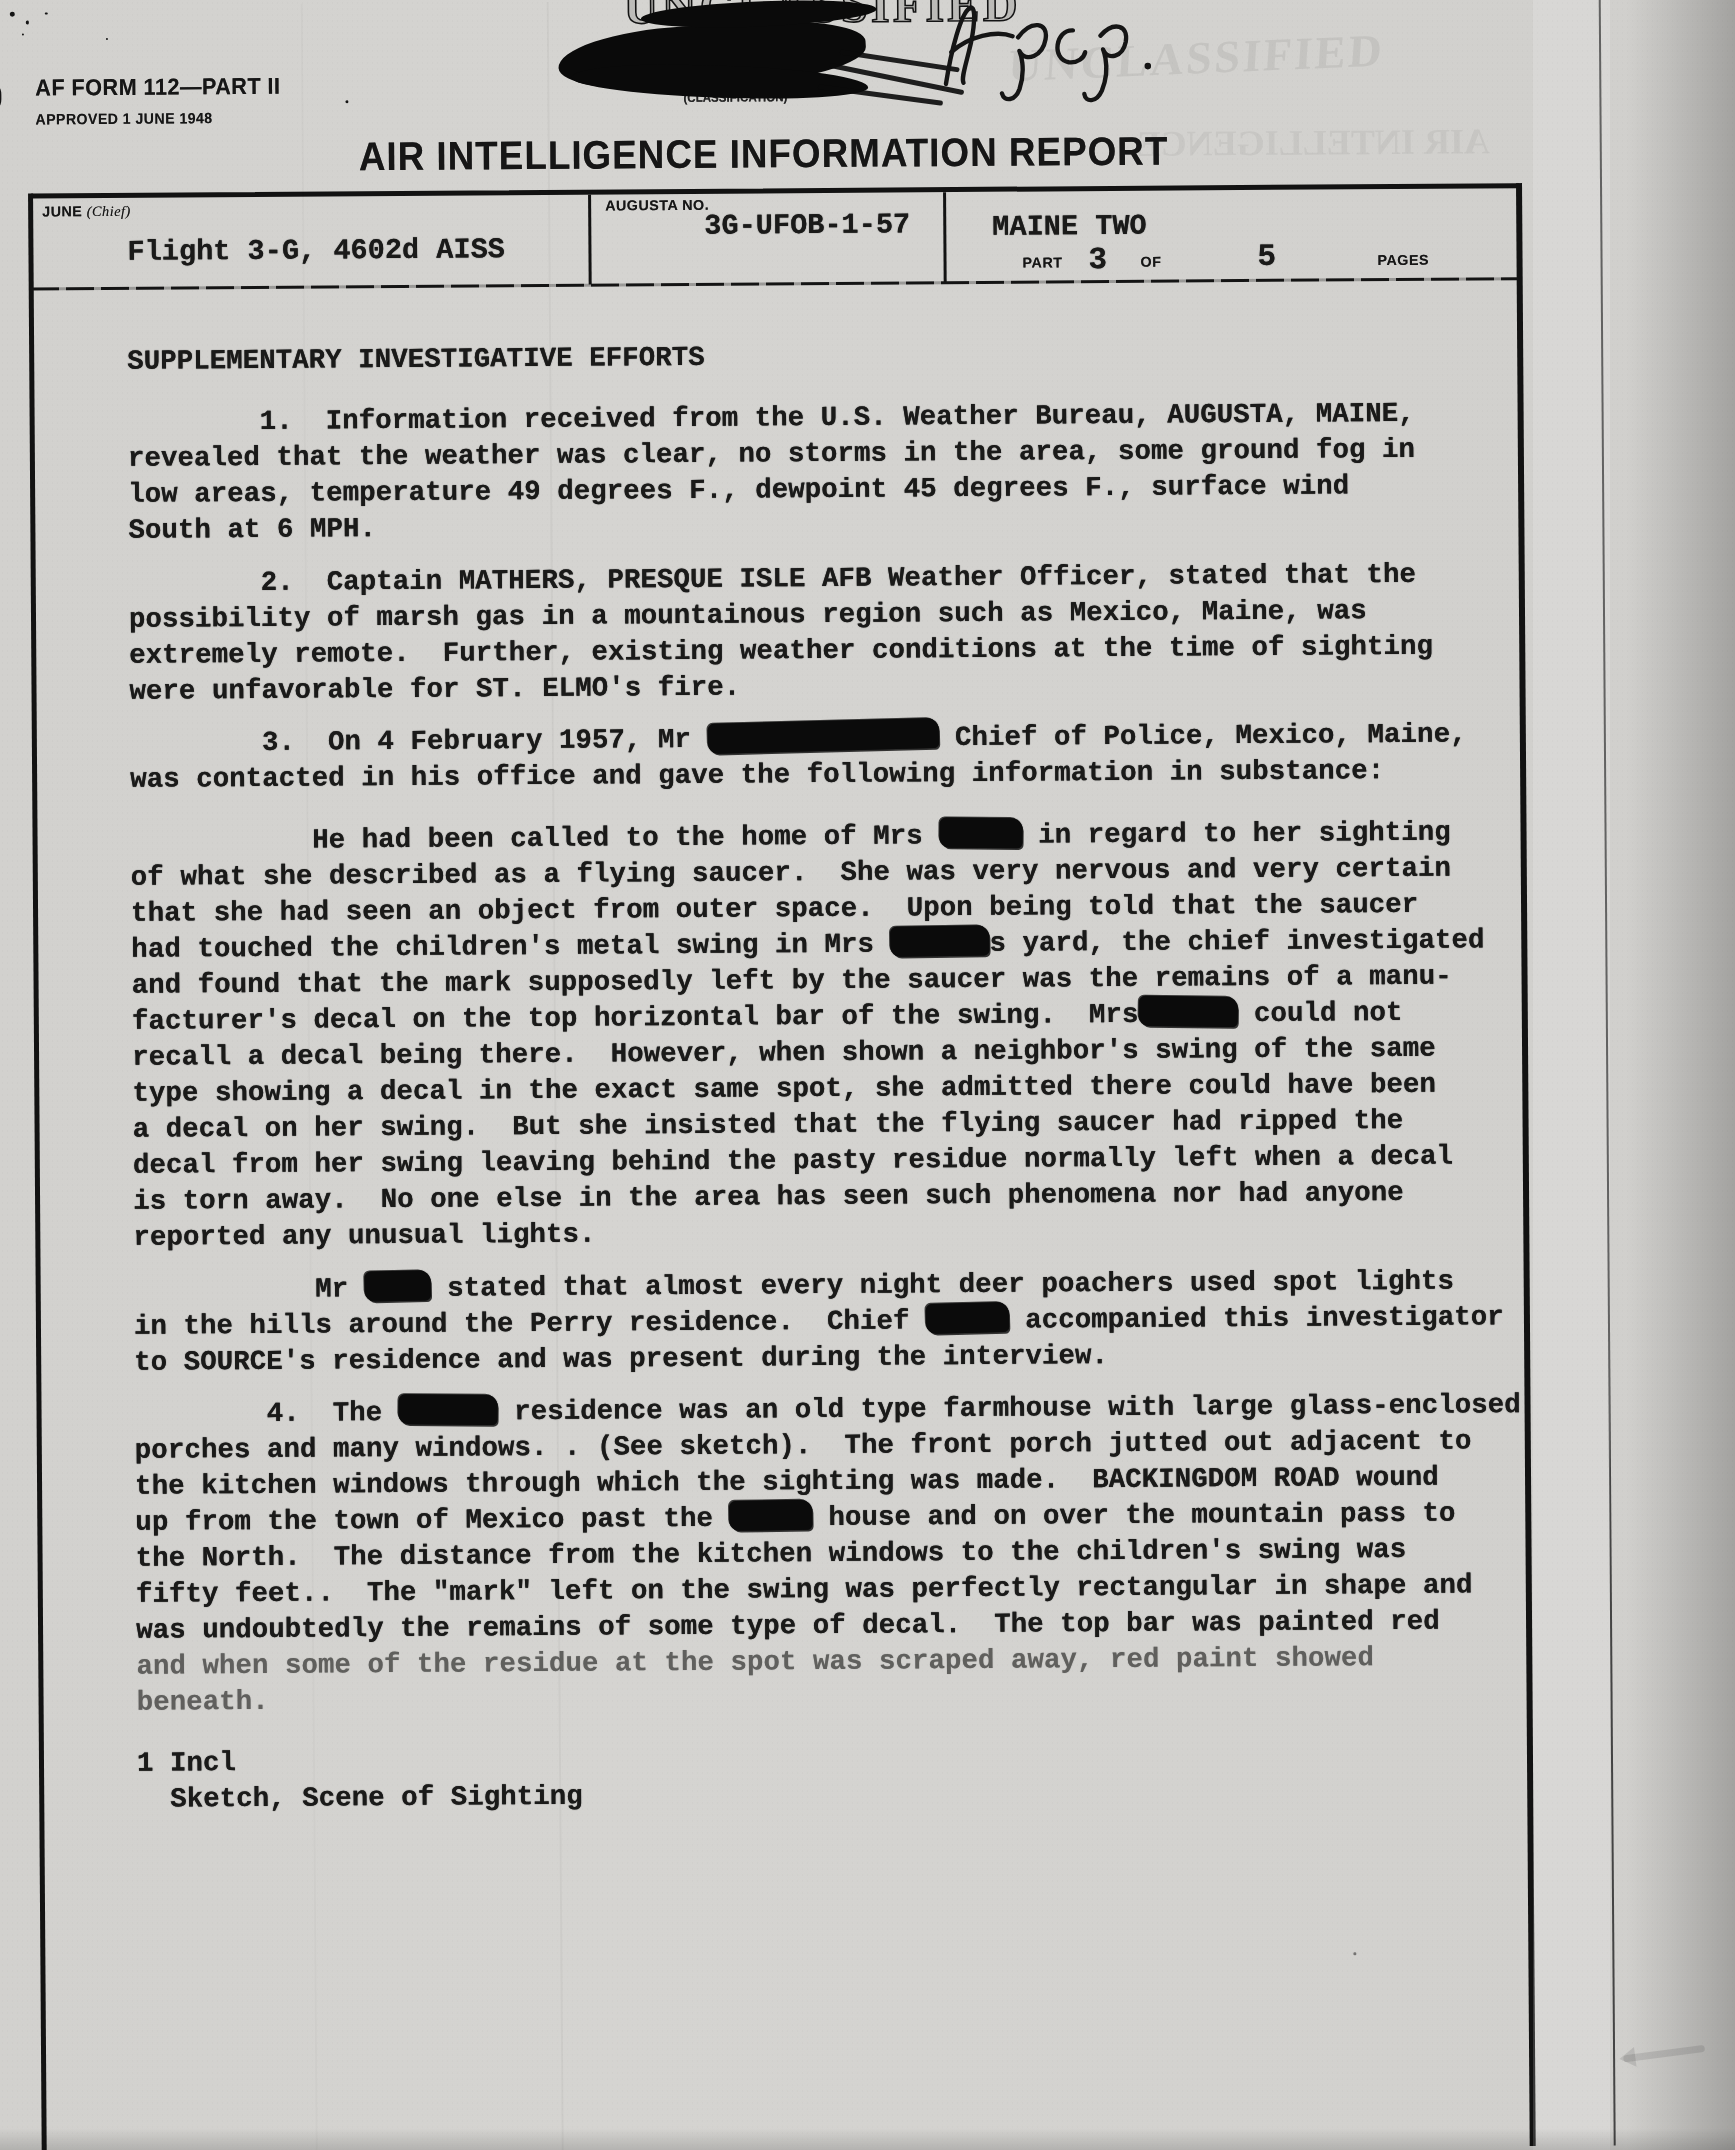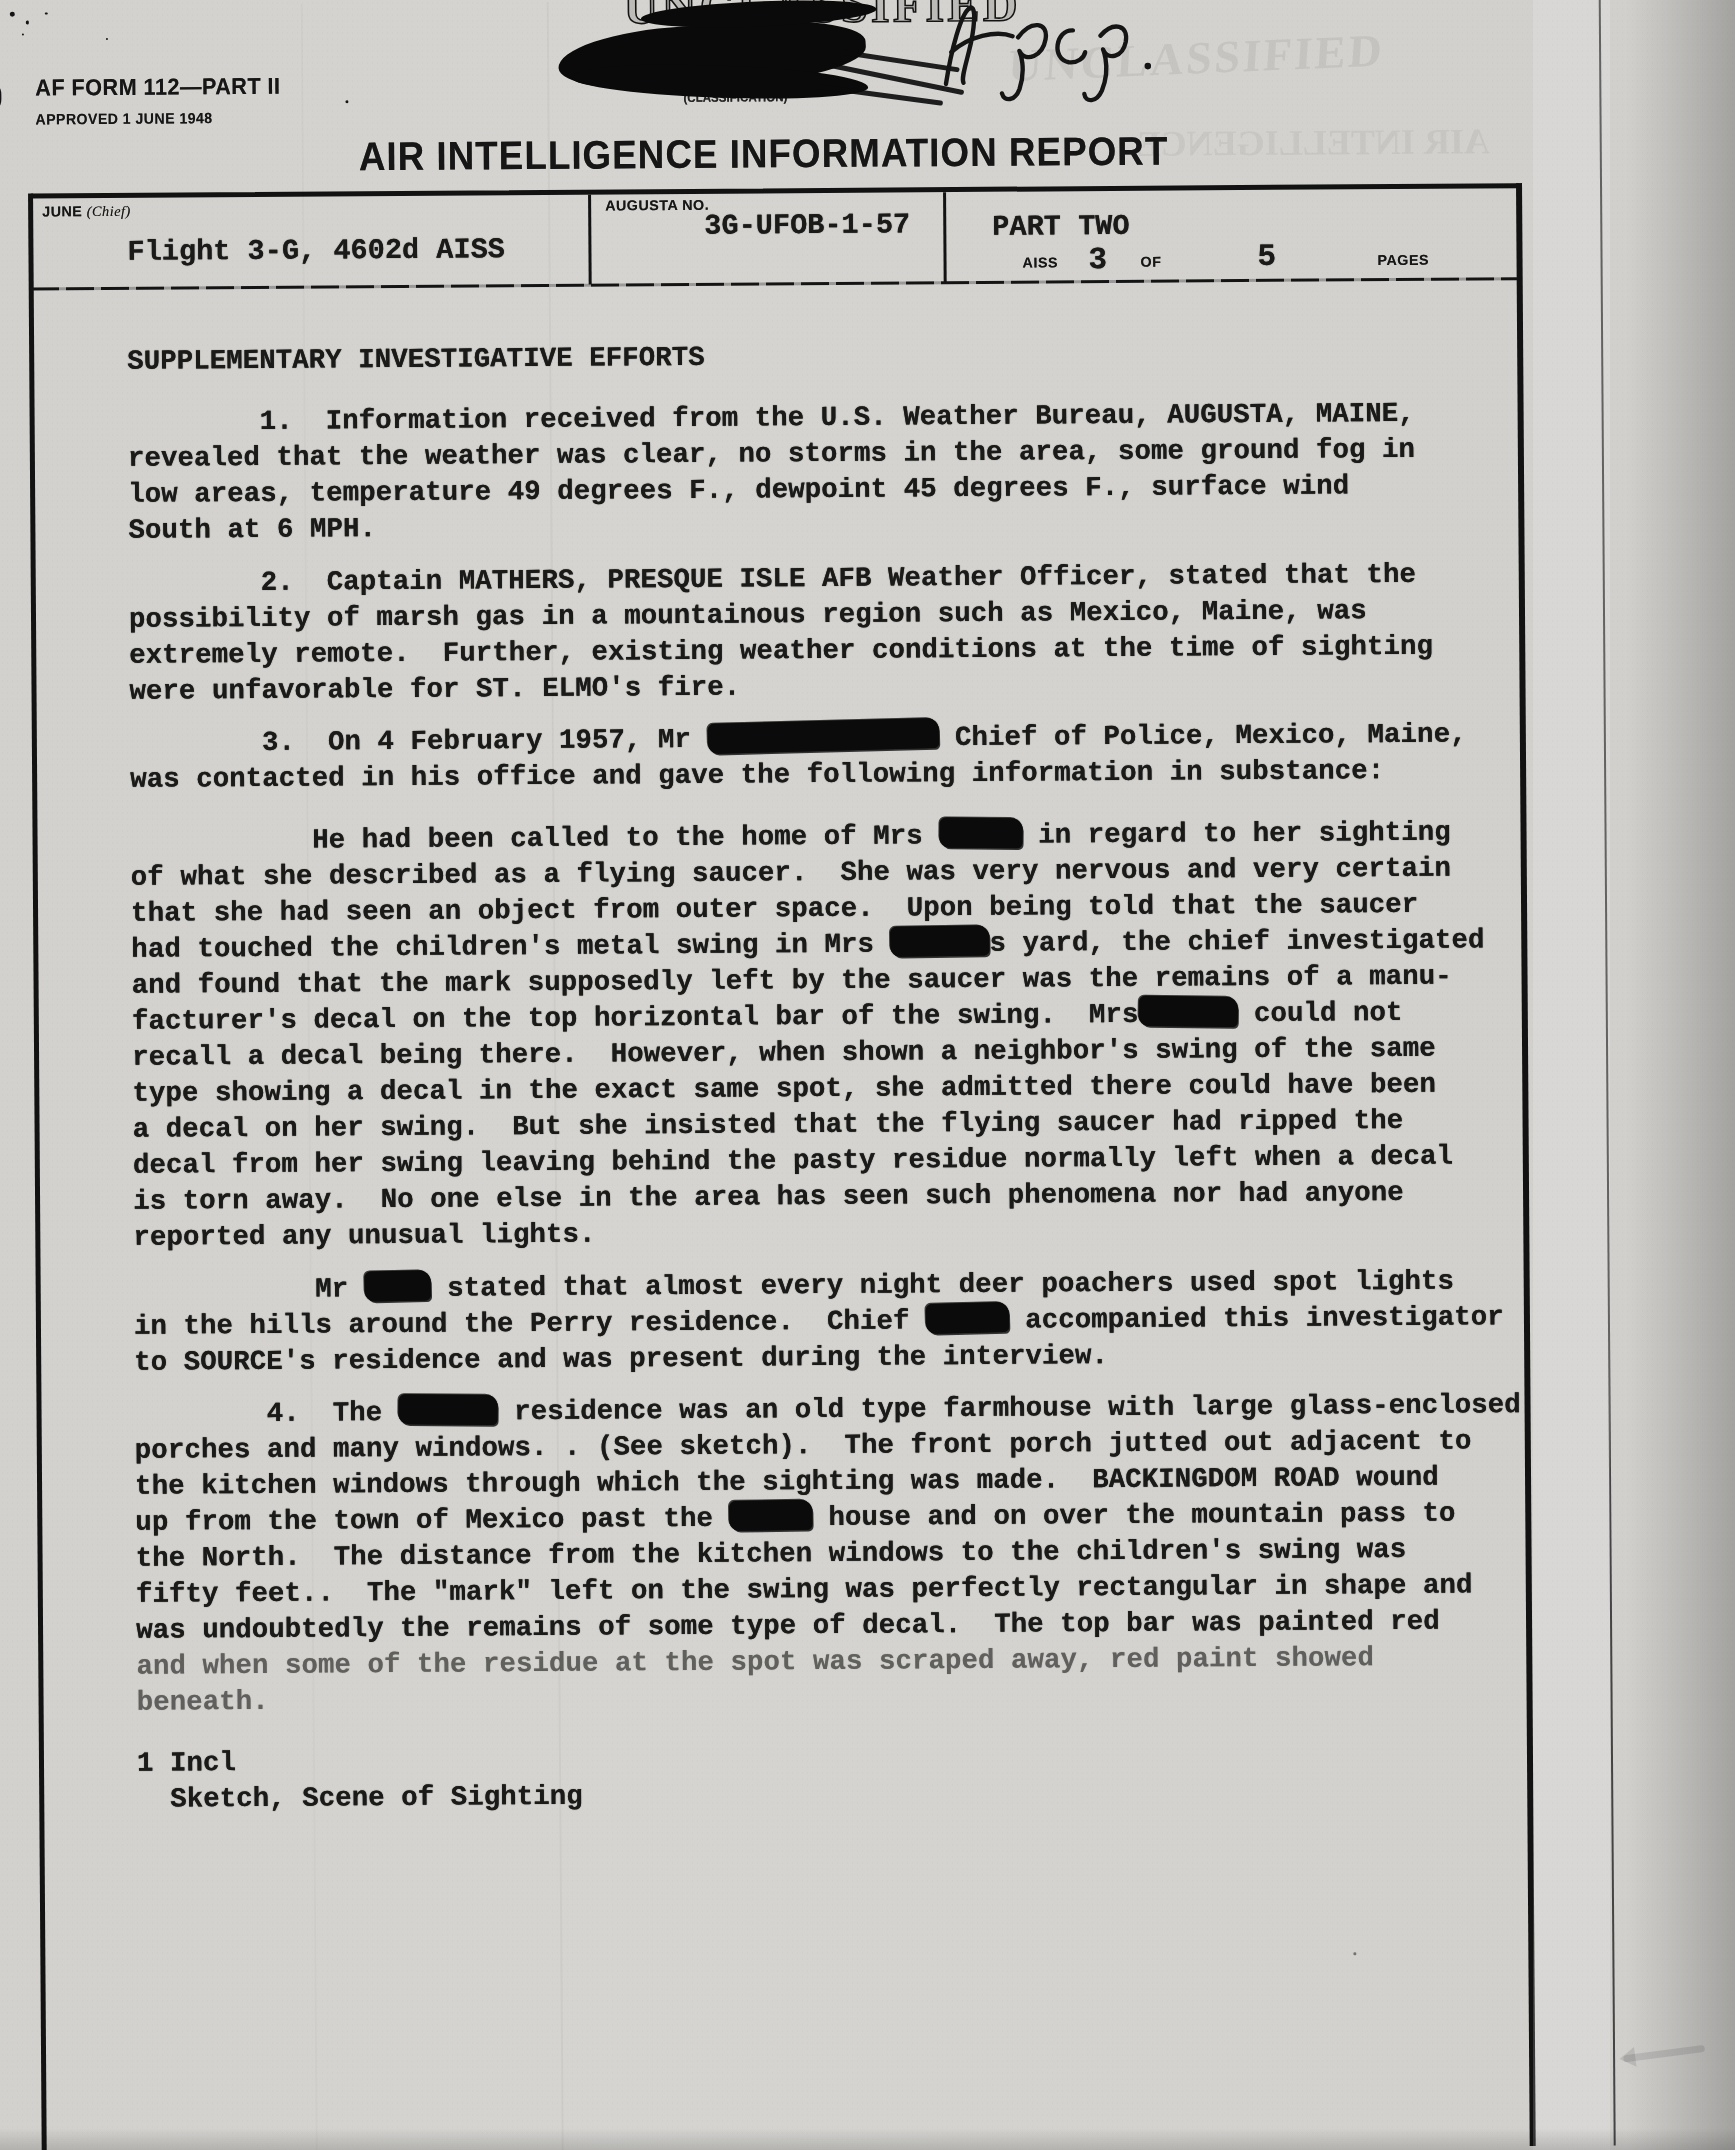--- a/index.html
+++ b/index.html
@@ -133,22 +133,22 @@
     <div class="rule left"></div>
     <div class="rule right"></div>
     <div class="rule v1"></div>
     <div class="rule v2"></div>
     <div class="hdr-dash"></div>
 
     <div class="print lbl lbl-from"><span>JUNE</span> <span class="paren">(Chief)</span></div>
     <div class="typed tv v-from">Flight 3-G, 4602d AISS</div>
     <div class="print lbl lbl-report">AUGUSTA NO.</div>
     <div class="typed tv v-report">3G-UFOB-1-57</div>
-    <div class="typed tv v-part">PART TWO</div>
-    <div class="print lbl lbl-page">AISS</div>
+    <div class="typed tv v-part">MAINE TWO</div>
+    <div class="print lbl lbl-page">PART</div>
     <div class="typed tv v-pageno">3</div>
     <div class="print lbl lbl-of">OF</div>
     <div class="typed tv v-total">5</div>
     <div class="print lbl lbl-pages">PAGES</div>
 
     <div class="bodytext typed">
       <div class="heading line">SUPPLEMENTARY INVESTIGATIVE EFFORTS</div>
       <div>
           <div class="para">
             <div class="line">        1.  Information received from the U.S. Weather Bureau, AUGUSTA, MAINE,</div>

